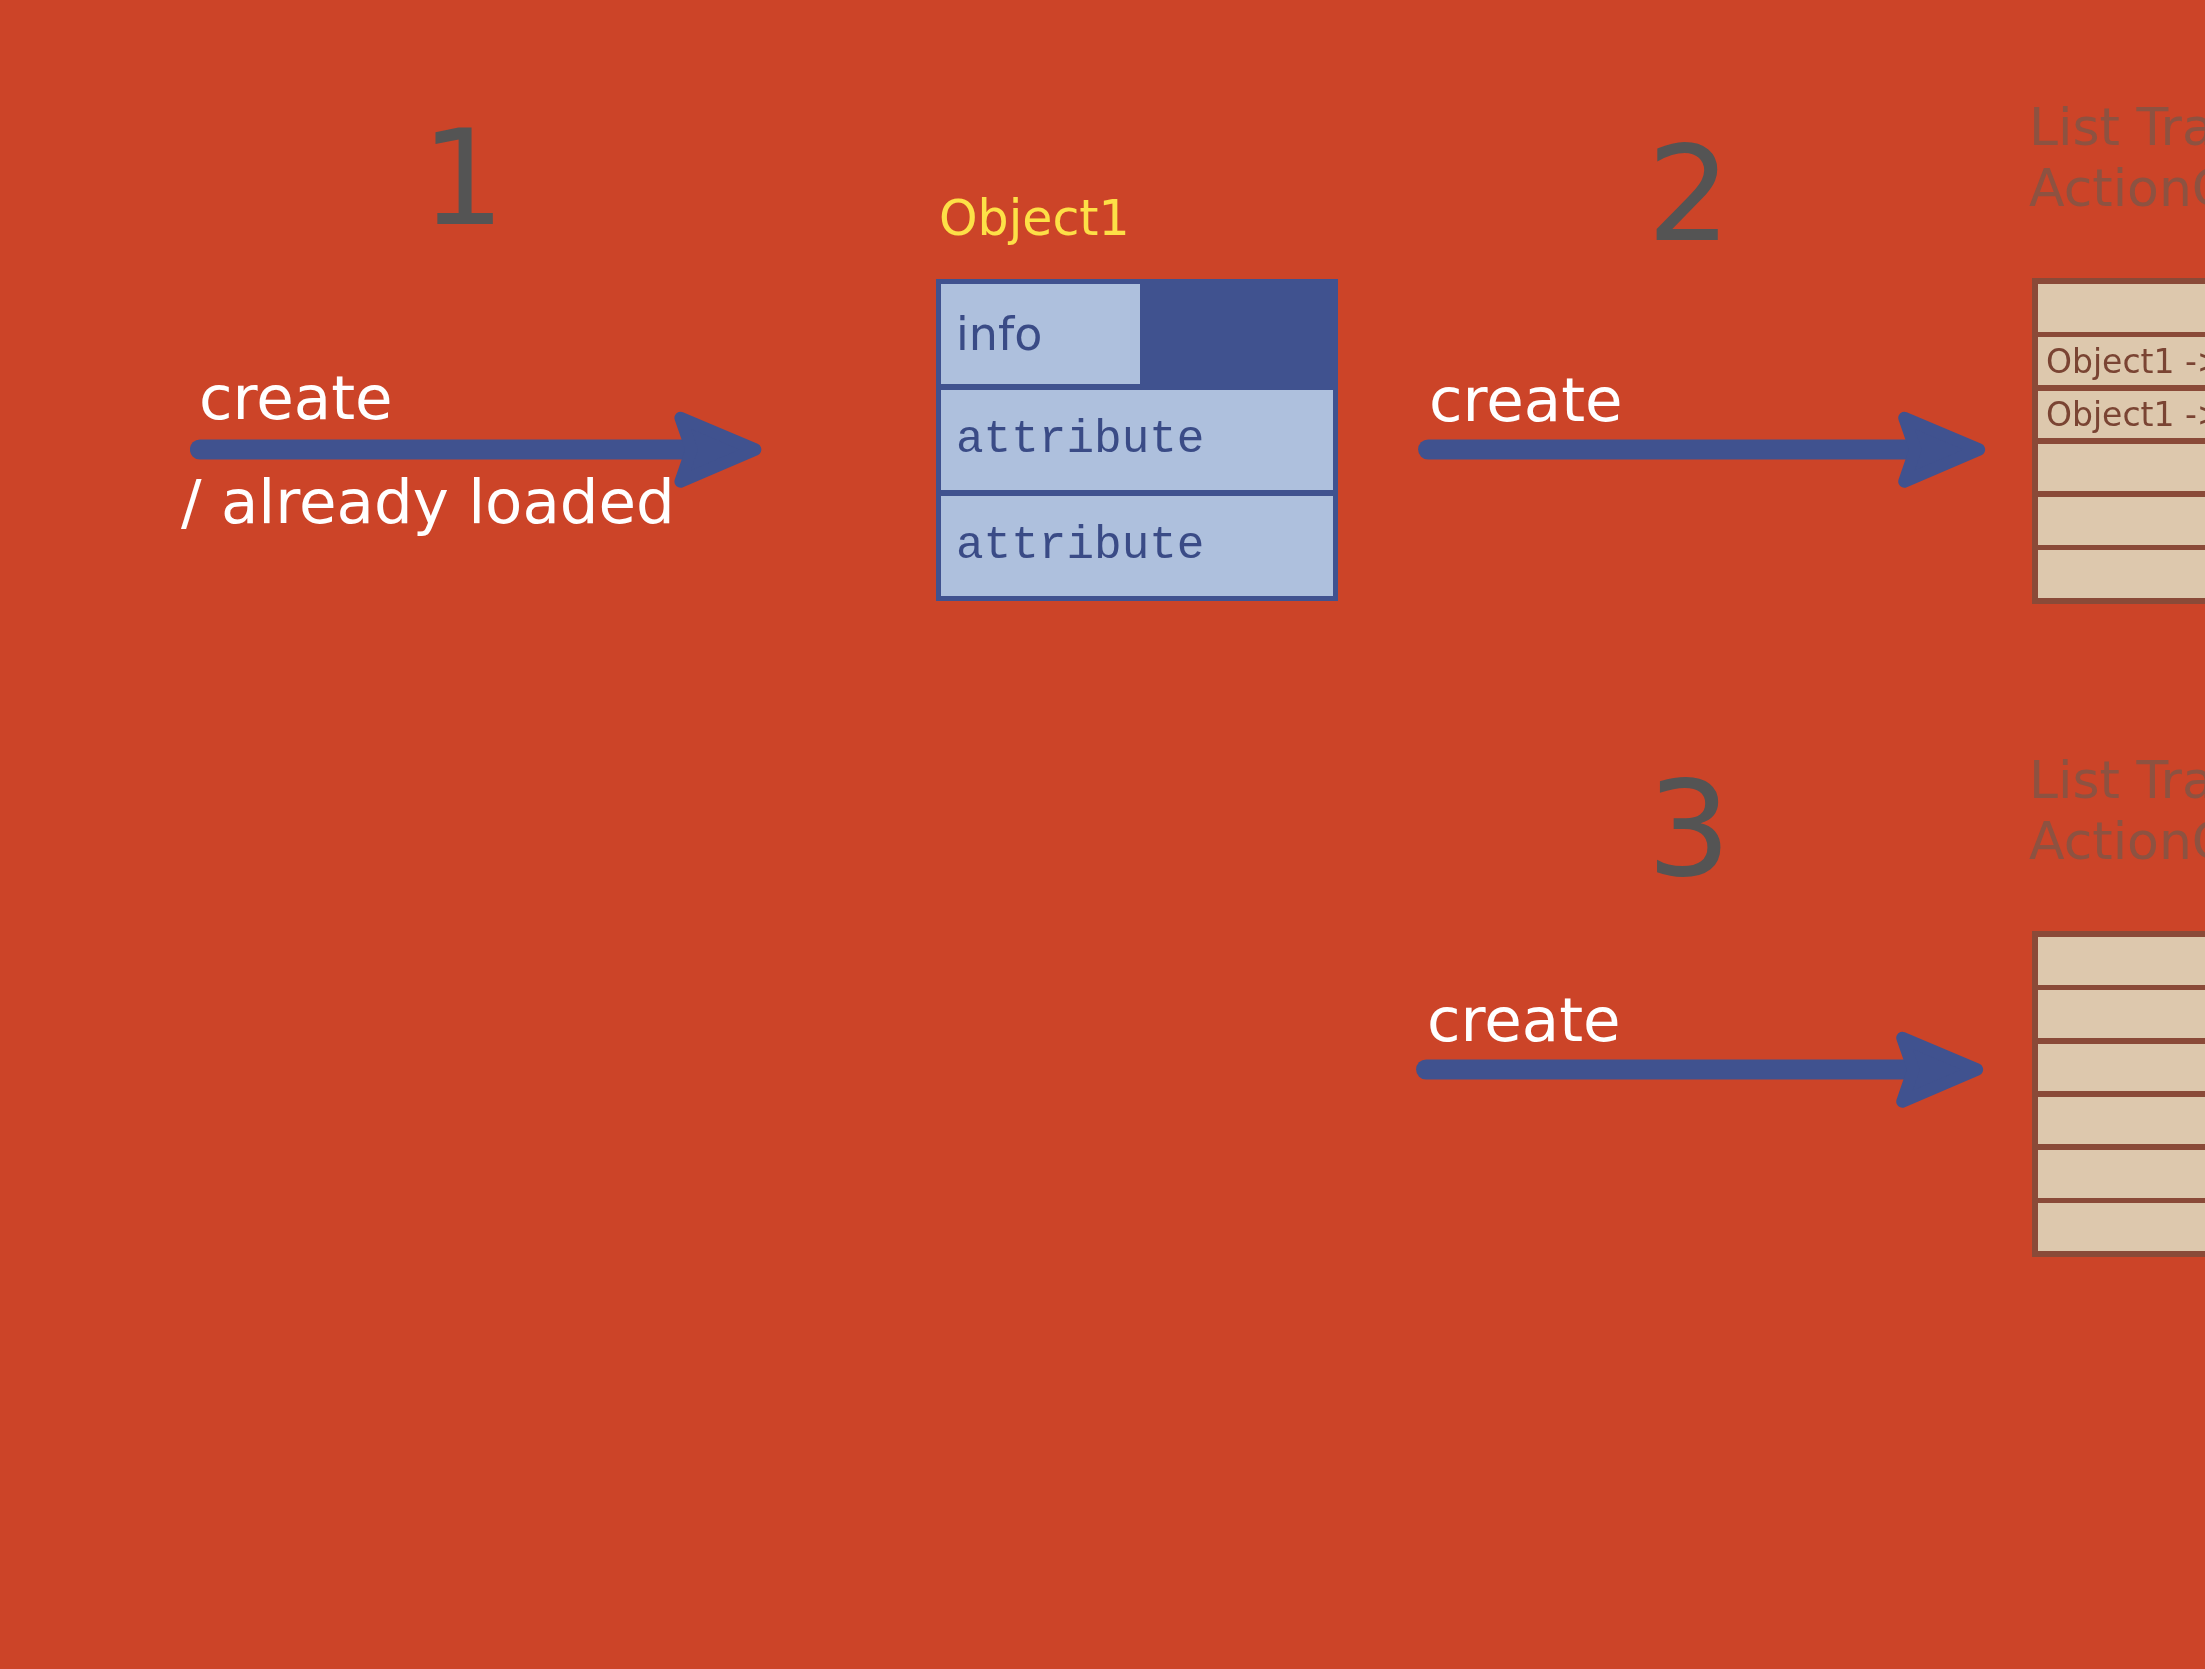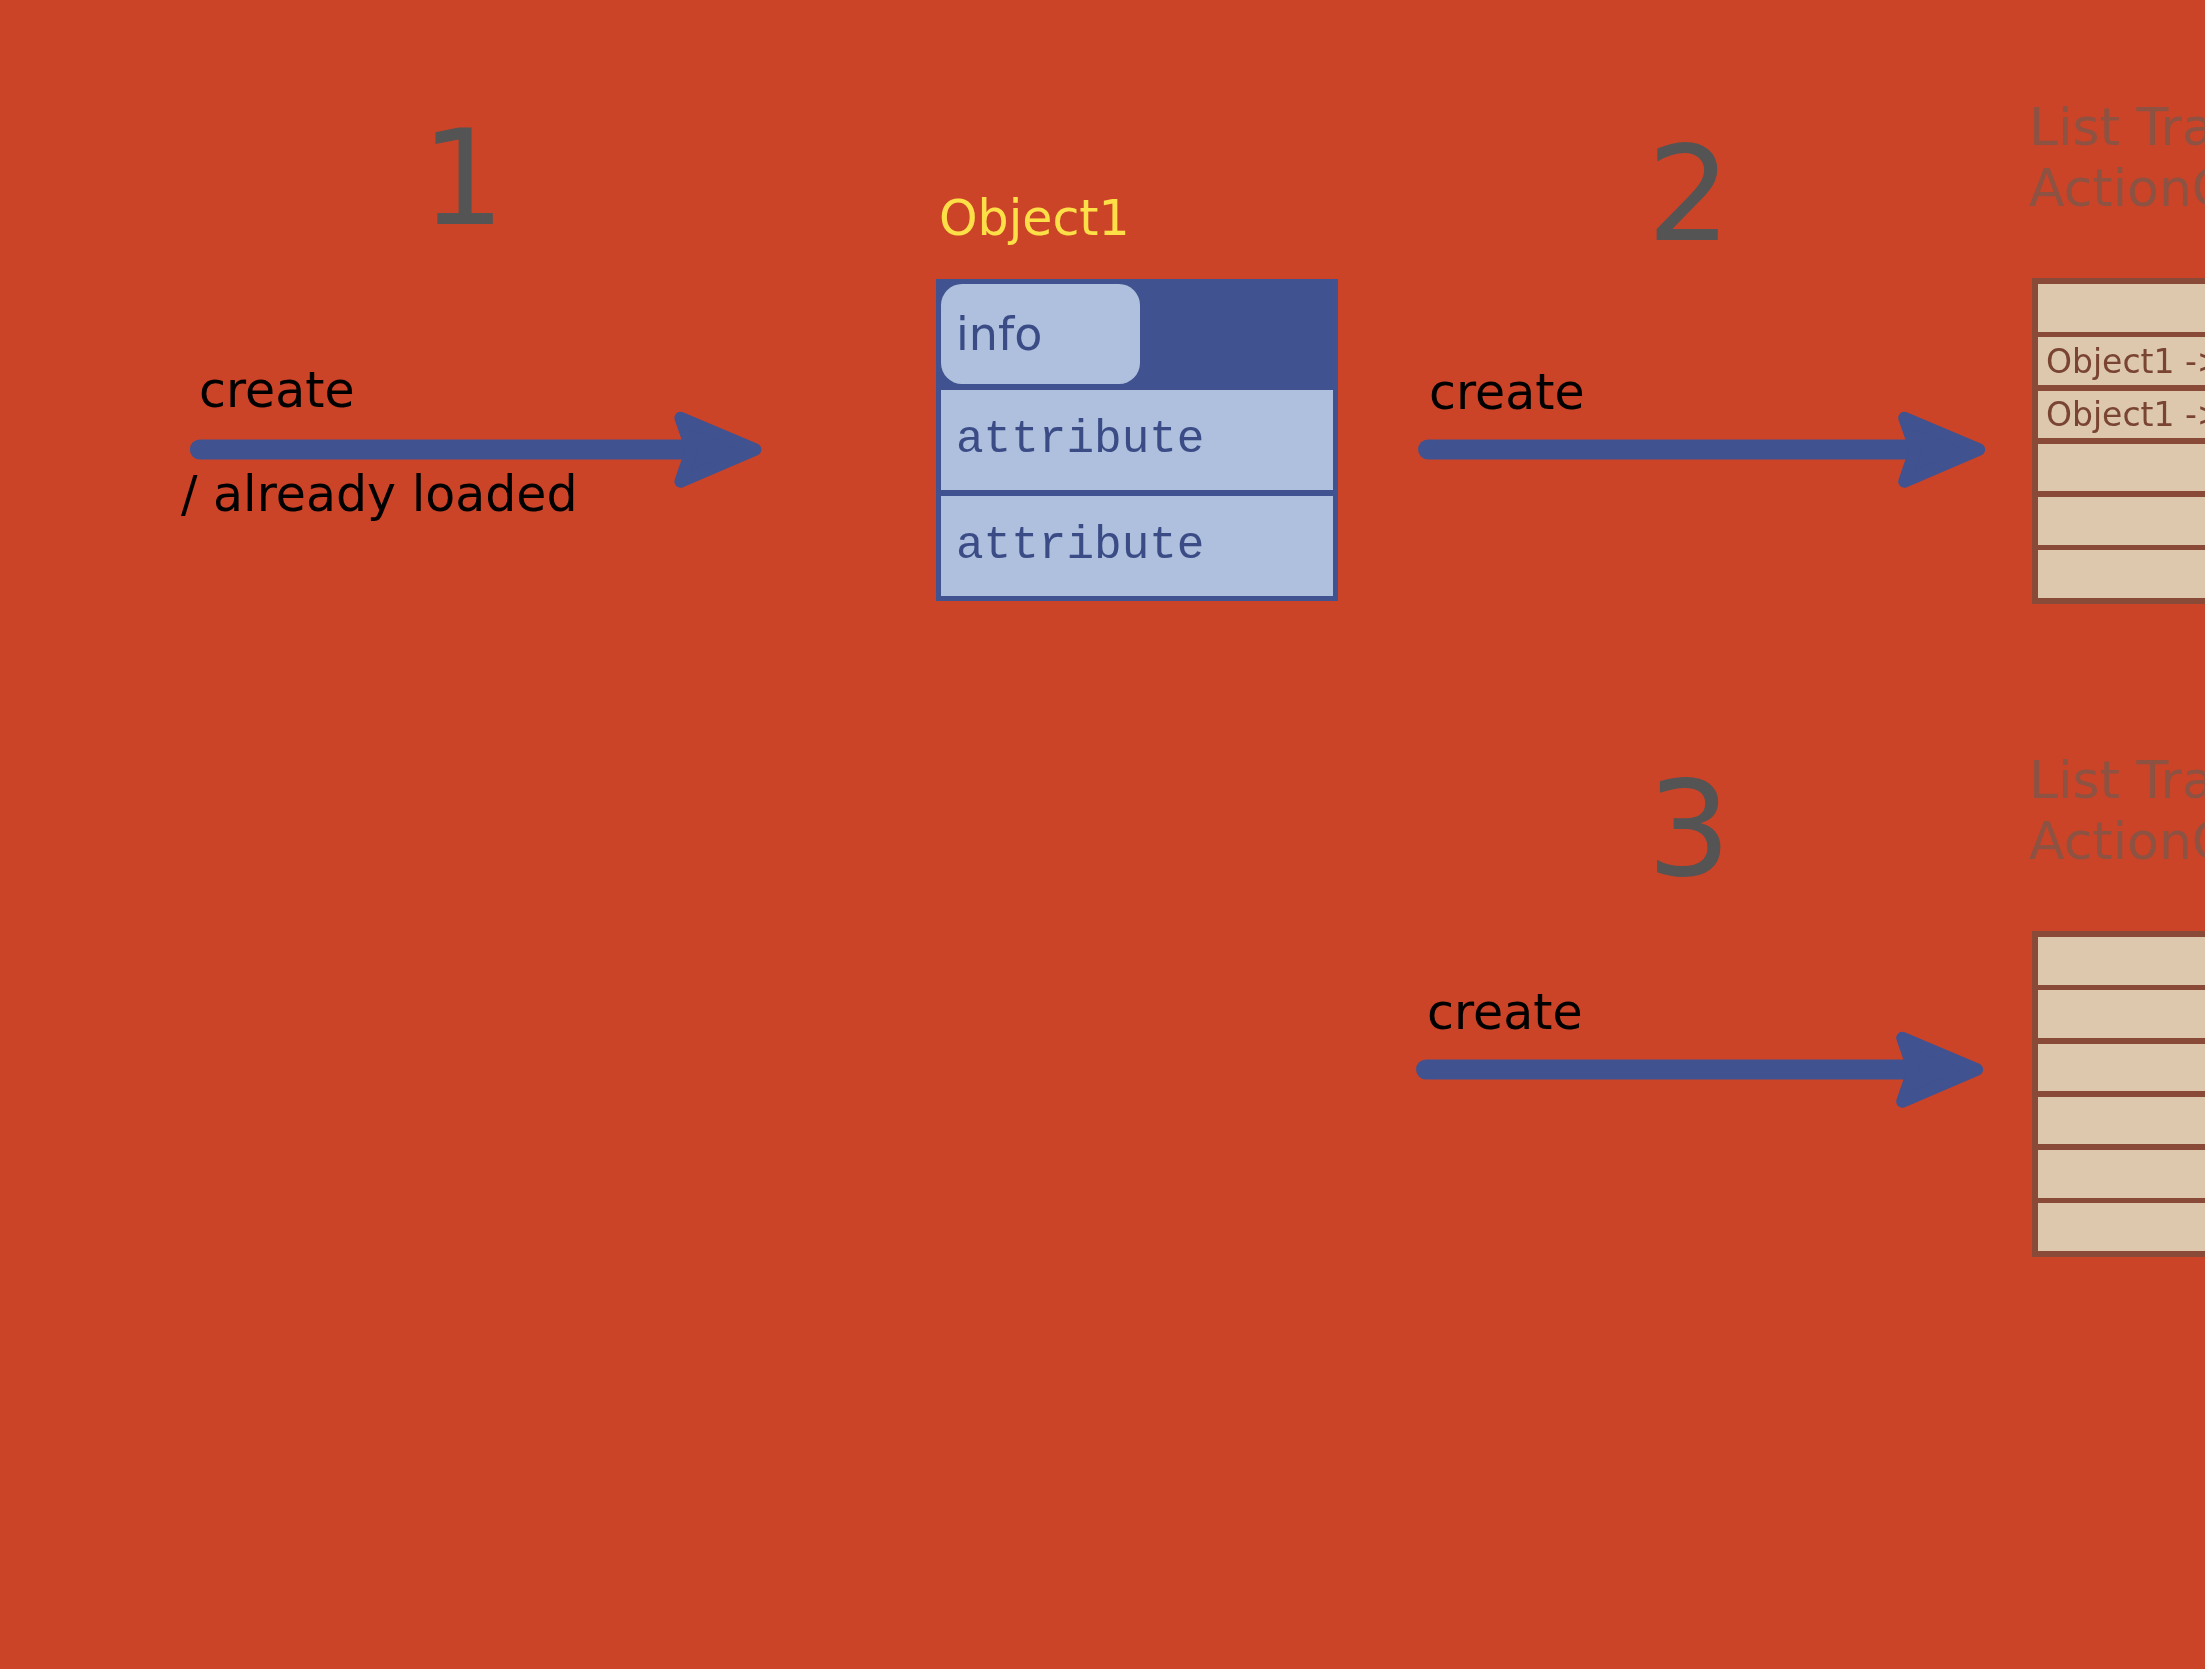--- a/index.html
+++ b/index.html
@@ -26,22 +26,22 @@
     font-size: 132px;
     line-height: 1;
     font-weight: 400;
     font-family: "DejaVu Sans", sans-serif;
     letter-spacing: -1.8px;
     user-select: none;
   }
 
   
   .blue-label {
-    color: #000000;
-    font-size: 49px;
+    color: #ffffff;
+    font-size: 61px;
     line-height: 1.1;
     white-space: nowrap;
     font-family: "DejaVu Sans", sans-serif;
   }
 
   
   .brown-label {
     color: #8d5241;
     font-size: 52px;
     line-height: 1.18;
@@ -74,21 +74,21 @@
   .obj-cell {
     background: #aec0dd;
     color: #3a4b86;
     display: flex;
     align-items: center;
     padding-left: 15px;
     font-size: 46px;
     font-family: "DejaVu Sans", sans-serif;
     box-sizing: border-box;
   }
-  .obj-cell.info  { flex: 0 0 199px; border-radius: 21px; }
+  .obj-cell.info  { flex: 0 0 199px; }
   .obj-cell.flags { flex: 1 1 auto; }
   .obj-cell.full  { flex: 1 1 auto; font-family: Liberation Mono, monospace; }
 
   
   .list-box {
     box-sizing: border-box;
     border: 6.2px solid #8a4a38;
     background: #8a4a38;
     display: flex;
     flex-direction: column;

